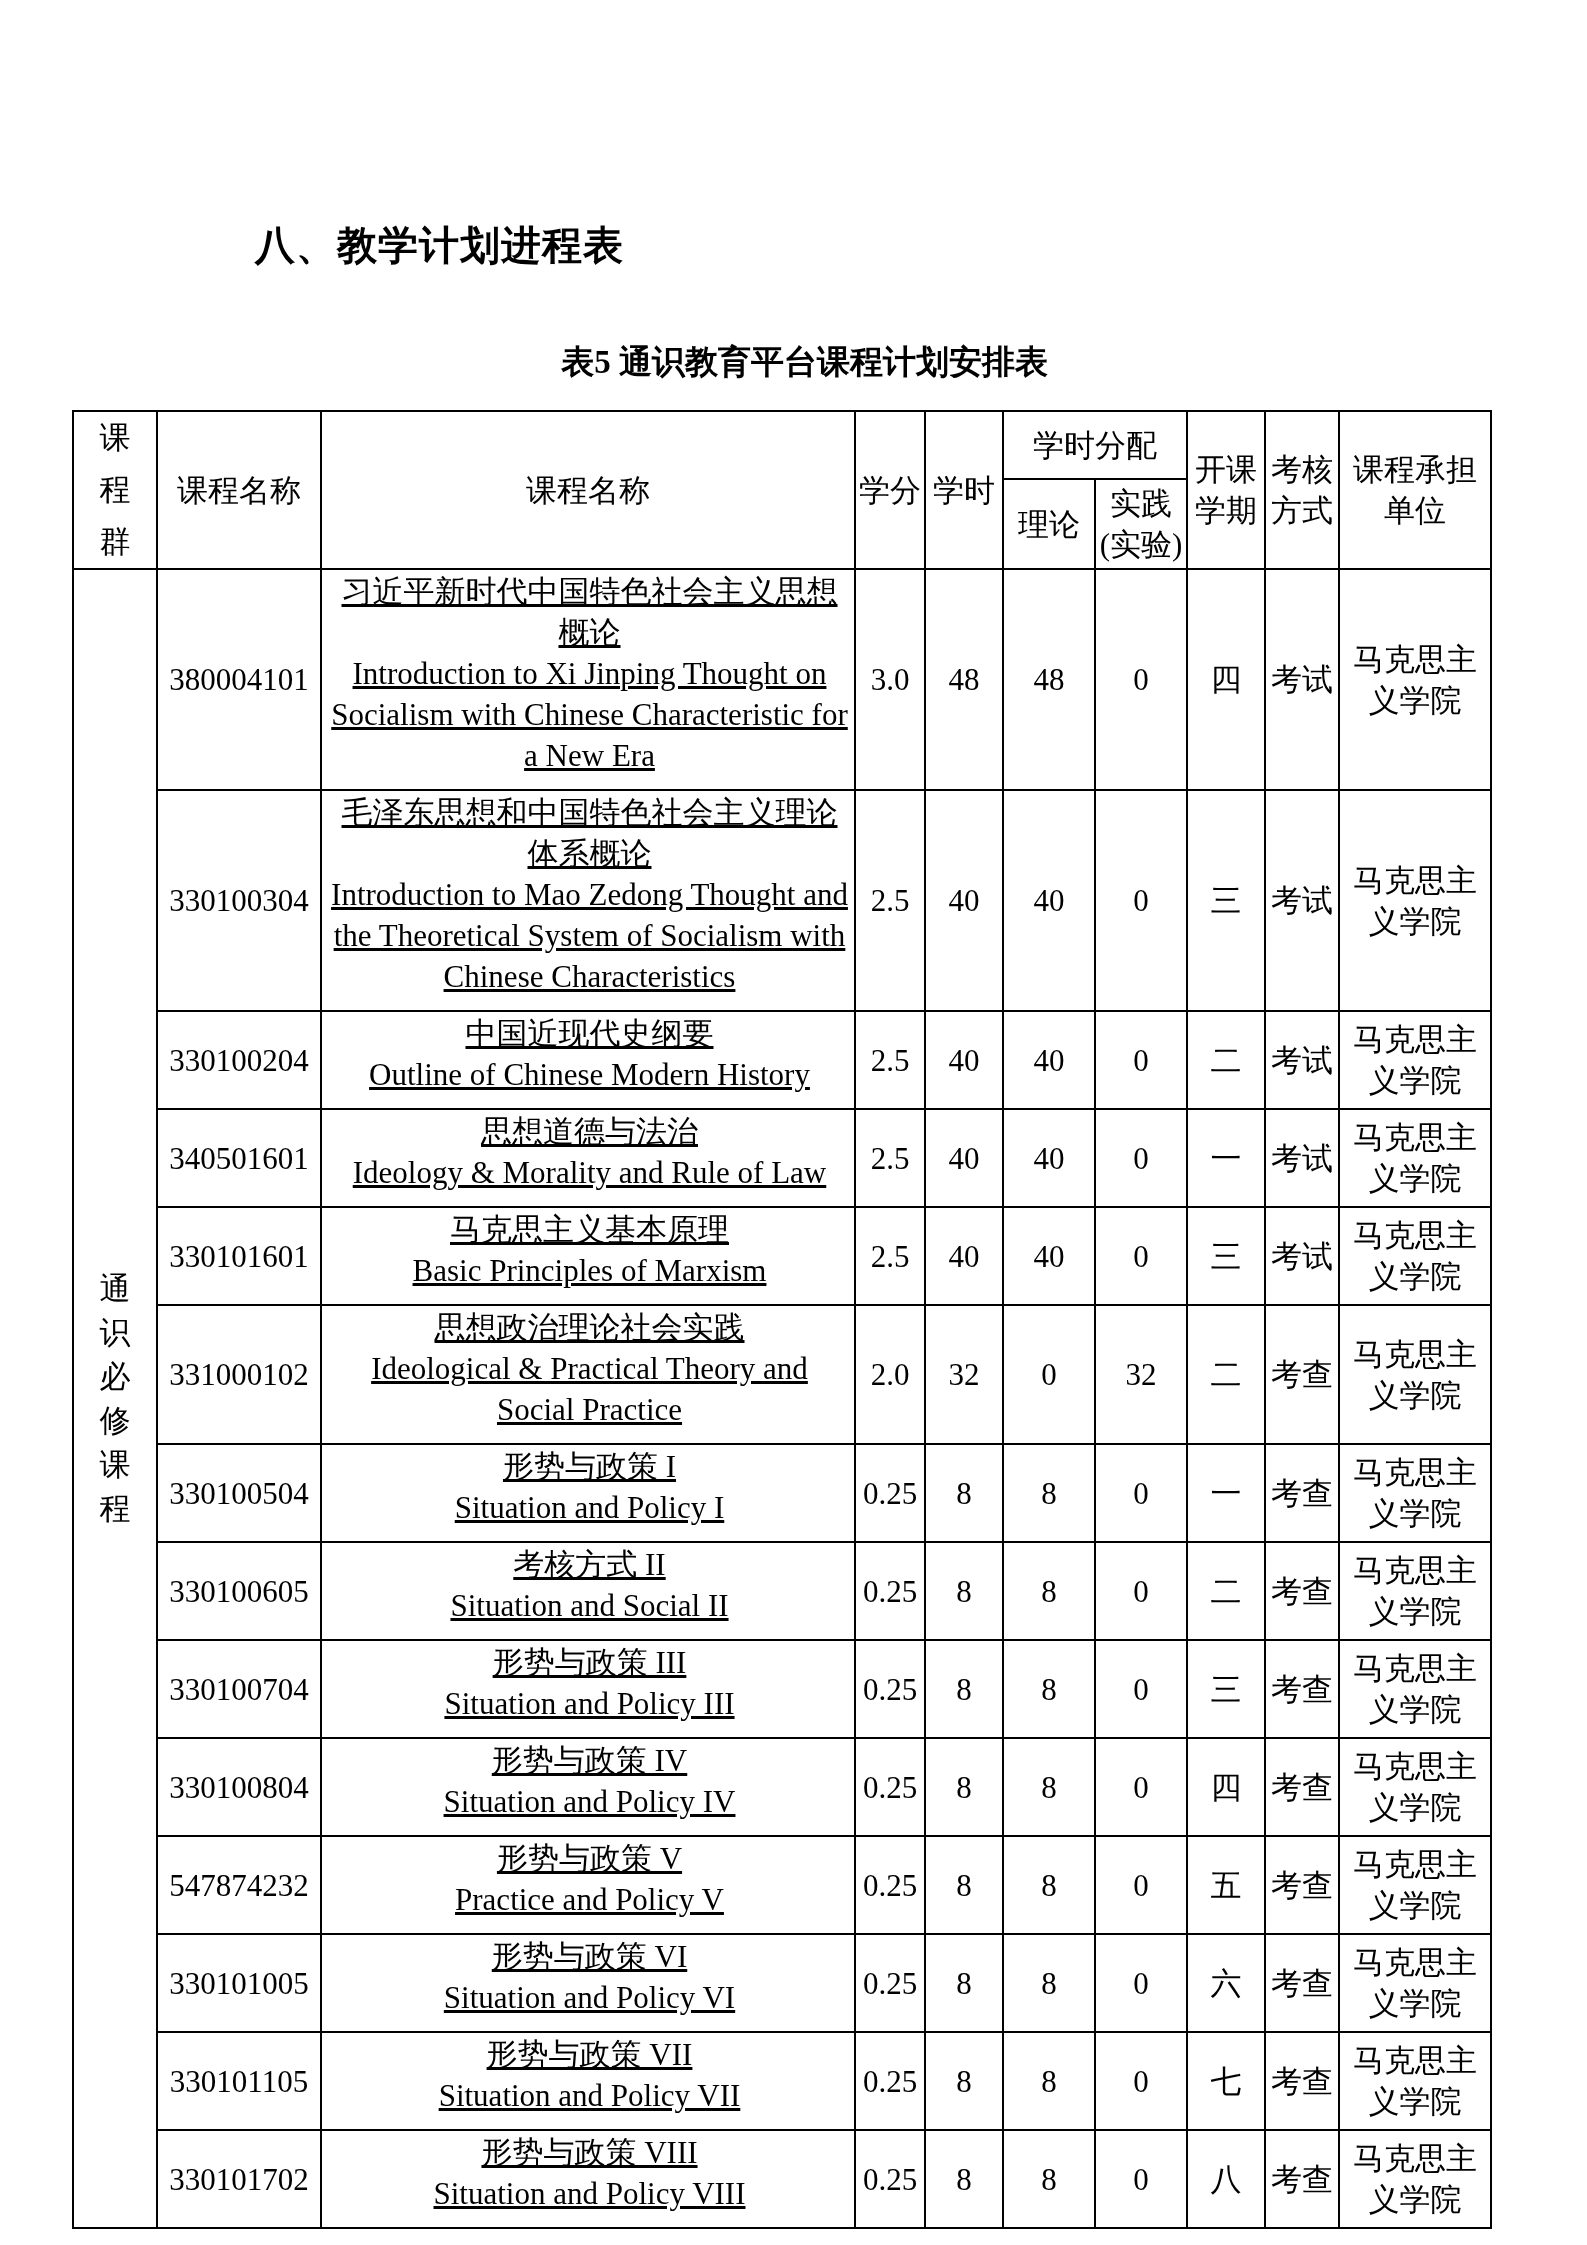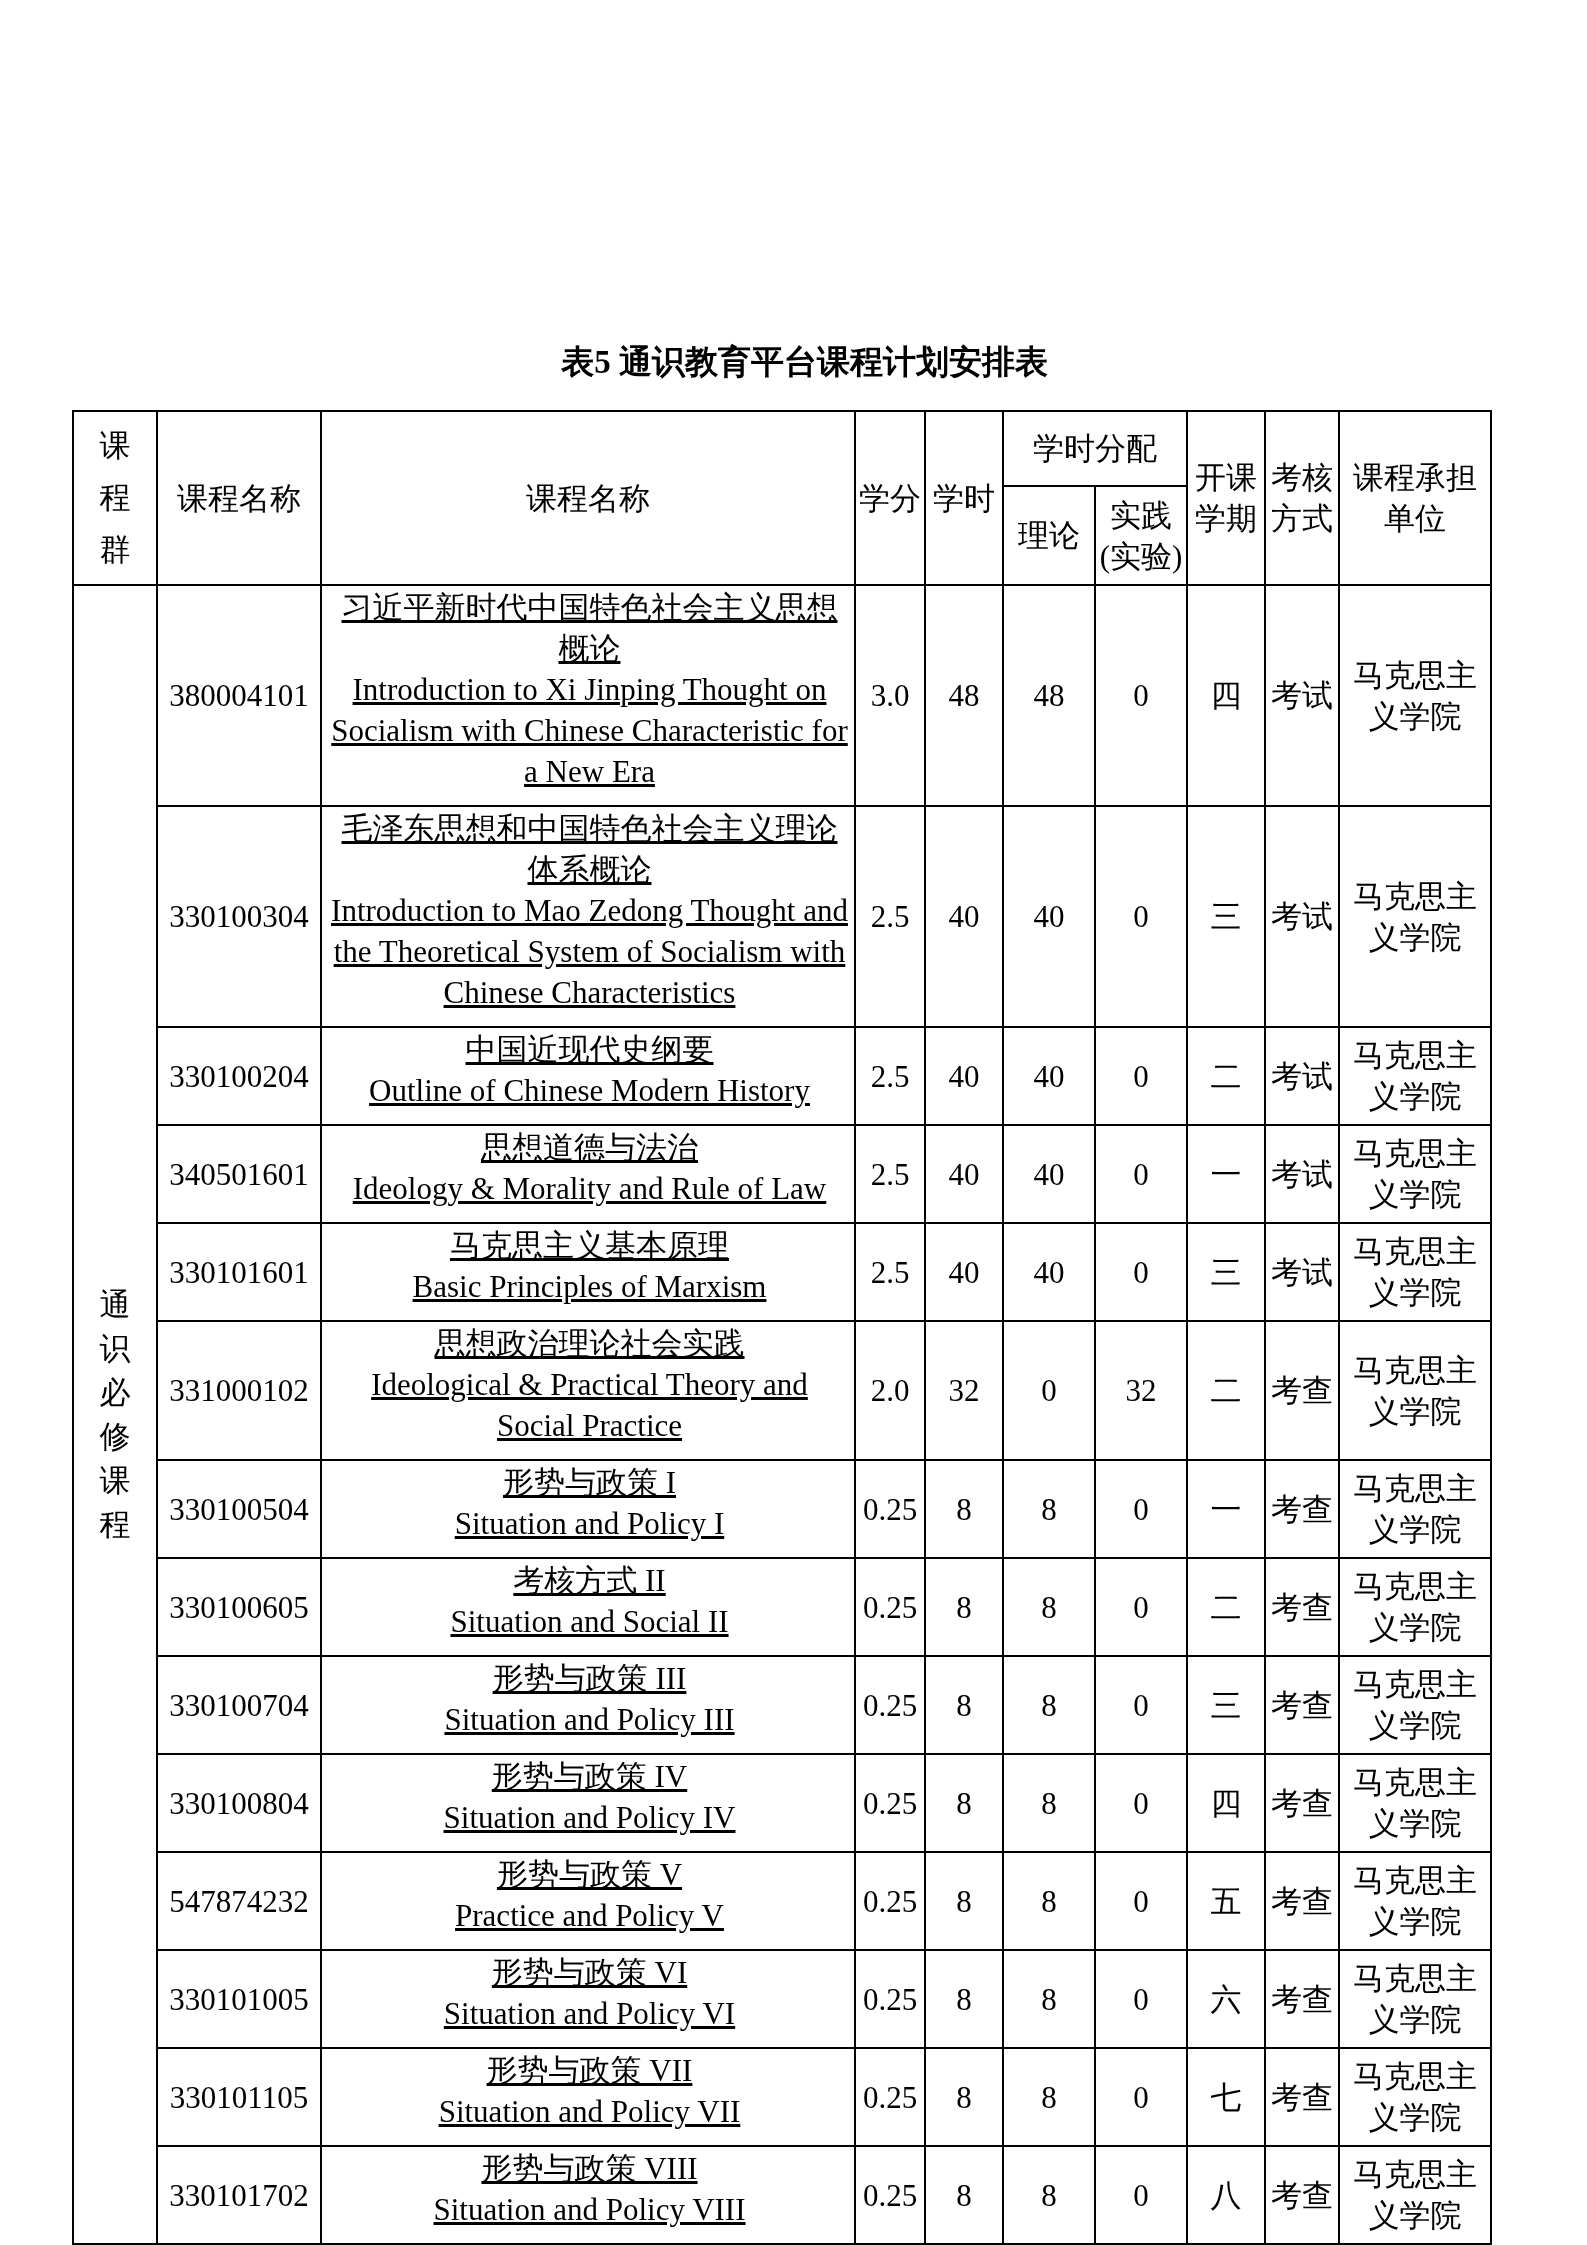--- a/index.html
+++ b/index.html
@@ -23,36 +23,37 @@
     border-collapse:collapse; table-layout:fixed;
     font-size:31px; line-height:41px;
   }
   table.plan th, table.plan td {
     border:2px solid #000; font-weight:normal;
     text-align:center; vertical-align:middle; overflow:hidden;
   }
   tr.hr1 { height:66px; }
   tr.hr2 { height:87px; }
   td.name { text-align:left; padding:1px 4px 13px 7px;text-decoration:underline; }
-  .vcol  { display:block; width:1.2em; margin:8px auto; word-break:break-all; text-align:center; }
+  .vcol  { display:block; width:1.2em; margin:0 auto; word-break:break-all; text-align:center; }
   .lh52  { line-height:52px; }
   .lh44  { line-height:44px; }
   .r5 { height:205px; }
   .r3 { height:120px; }
   .r2 { height:84px; }
   .page-number {
     position:absolute; left:0; top:2108px; width:100%; text-align:center;
     font-family:"Liberation Sans","DejaVu Sans",sans-serif; font-size:27px;
   }
 </style>
 </head>
 <body>
 
 <div class="page">
 
+  <div class="section-title">八、教学计划进程表</div>
 
   <div class="table-caption">表5 通识教育平台课程计划安排表</div>
 
   <table class="plan">
     <colgroup>
       <col style="width:84px">
         <col style="width:164px">
         <col style="width:534px">
       <col style="width:70px">
         <col style="width:78px">

